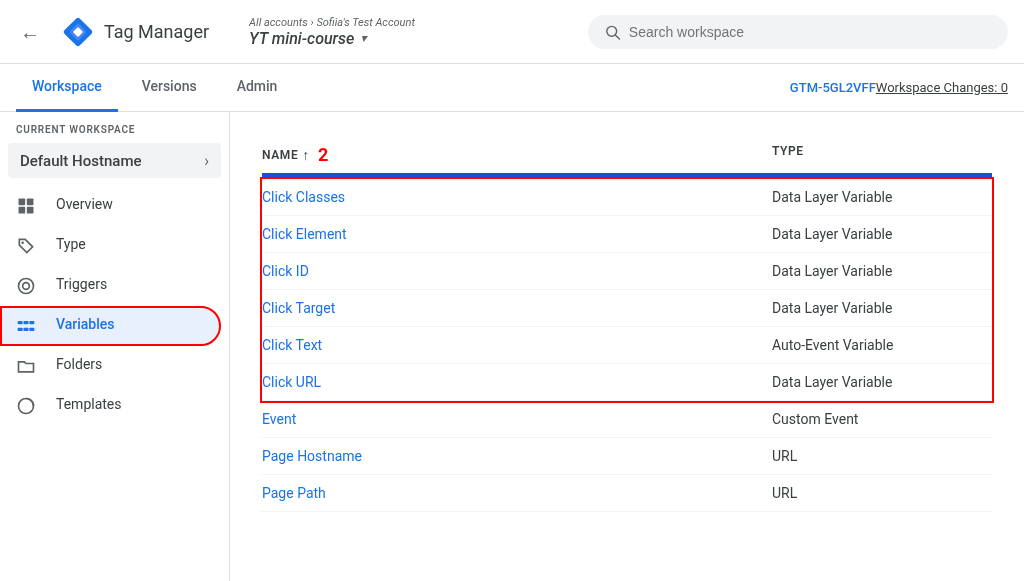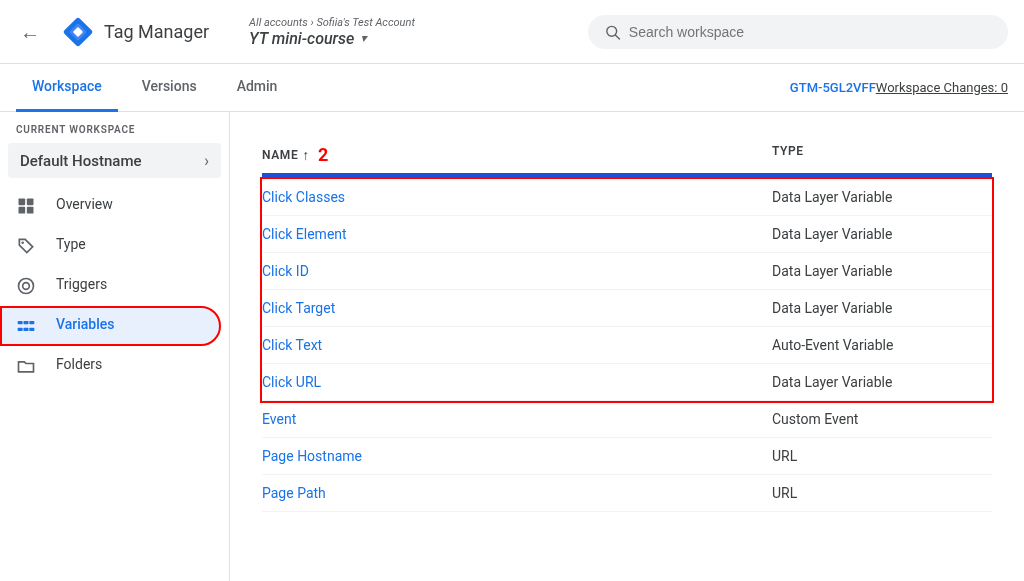--- a/index.html
+++ b/index.html
@@ -349,20 +349,29 @@
 
       <li class="sidebar-item">
         <span class="sidebar-icon">
           <svg width="20" height="20" viewBox="0 0 24 24" fill="none">
             <path d="M3 7h7l2 2h9v10H3V7z" stroke="#5f6368" stroke-width="2" fill="none"></path>
           </svg>
         </span>
         <span class="item-label">Folders</span>
       </li>
 
+      <li class="sidebar-item">
+        <span class="sidebar-icon">
+          <svg width="20" height="20" viewBox="0 0 24 24" fill="none">
+            <circle cx="12" cy="12" r="9" stroke="#5f6368" stroke-width="2" fill="none"></circle>
+            <path d="M12 3 A9 9 0 0 1 21 12" stroke="#5f6368" stroke-width="2" fill="none"></path>
+          </svg>
+        </span>
+        <span class="item-label">Templates</span>
+      </li>
     </ul>
   </div>
 
   <div class="content">
 
     <div class="table-header">
       <div class="col-name">
         <span>Name</span>
         <span class="sort-arrow">↑</span>
         <span class="annotation-number">2</span>

